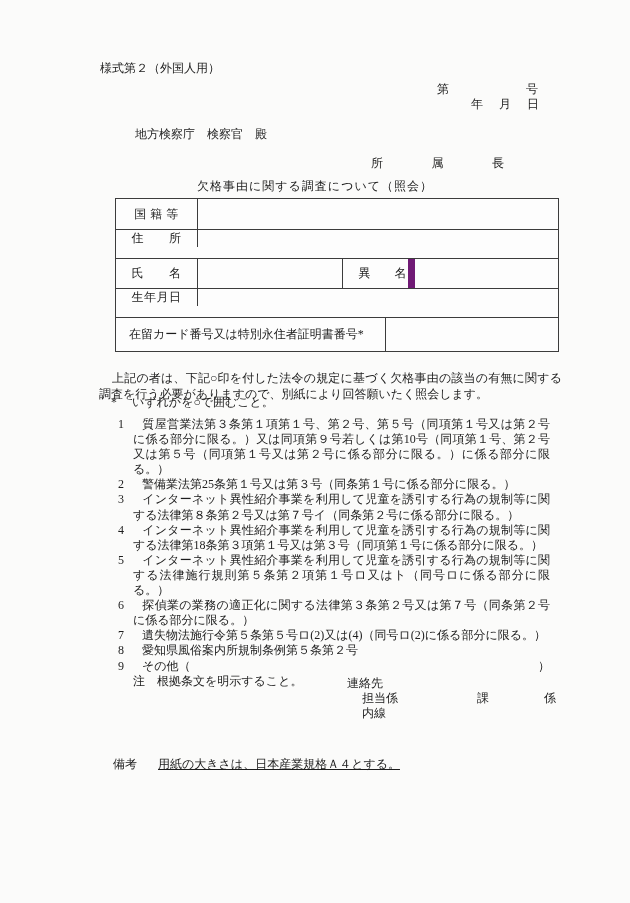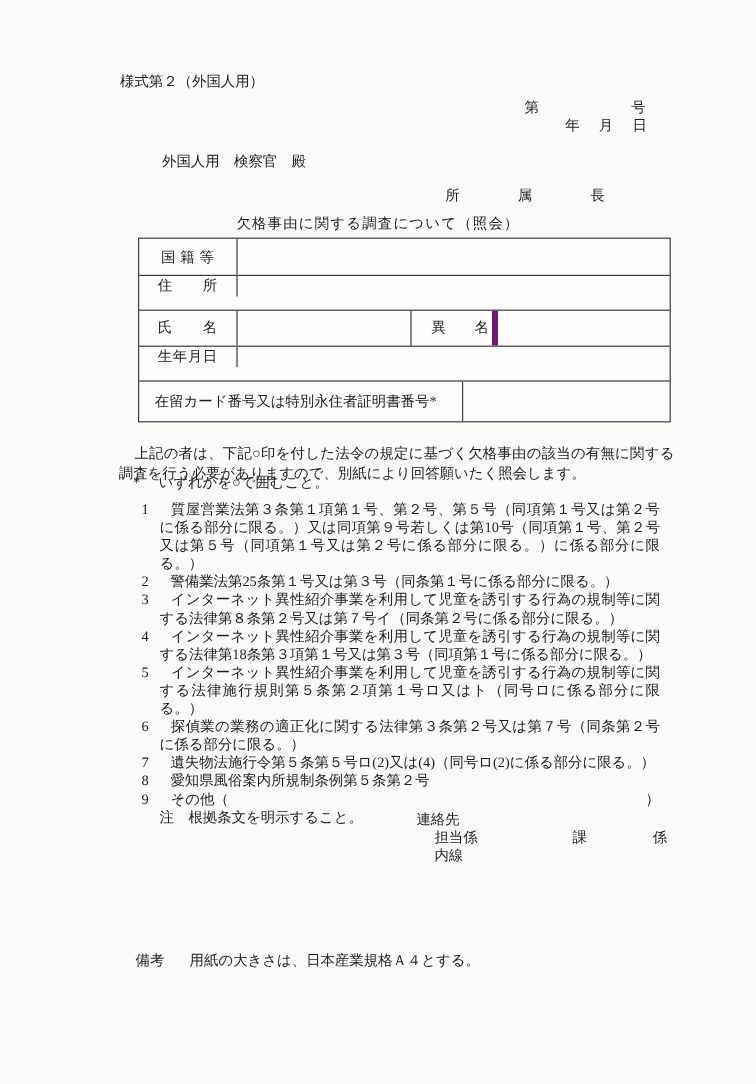--- a/index.html
+++ b/index.html
@@ -23,21 +23,21 @@
   
   .doc-table{left:115px;top:198px;width:442px;border:1px solid #3c3c3c;background:#fdfdfd;}
   .t-row{display:flex;box-sizing:border-box;}
   .t-row + .t-row{border-top:1px solid #3c3c3c;}
   .t-cell{box-sizing:border-box;display:flex;align-items:center;}
   .t-label{width:82px;justify-content:center;border-right:1px solid #3c3c3c;letter-spacing:.5px;}
   .t-value{flex:1;padding-left:6px;}
   .r-std{height:30px;}
   .r-alt{height:29px;flex-direction:column;}
   .r-name .name-value{width:189px;border-right:1px solid #3c3c3c;}
-  .r-name .alias-label{width:57px;justify-content:center;border-right:5px solid #701a75;margin-left:15px;}
+  .r-name .alias-label{width:57px;justify-content:center;border-right:7px solid #701a75;margin-left:15px;}
   .r-name .alias-value{flex:1;}
   .r-card{height:34px;}
   .r-card .card-label{width:270px;border-right:1px solid #3c3c3c;padding-left:13px;box-sizing:border-box;display:flex;align-items:center;}
   .r-card .card-value{flex:1;}
 
   
   .ast-note{left:108px;top:355px;margin-top:39px;}
   .intro-par{left:99px;top:371px;width:463px;line-height:15.5px;text-indent:13px;text-align:justify;}
 
   
@@ -48,42 +48,42 @@
   .close-paren{position:absolute;right:0;top:0;text-indent:0;}
   .law-note{padding-left:15px;}
 
   
   .contact{left:330px;top:676px;line-height:15.2px;margin-left:17px;}
   .contact-indent{margin-left:15px;}
   .c-staff{display:inline-block;width:115px;}
   .c-division{display:inline-block;width:67px;}
 
   
-  .remarks{left:113px;top:792px;}
+  .remarks{left:113px;top:756px;text-decoration:underline;}
   .remarks-label{display:inline-block;width:45px;}
 </style>
 </head>
 <body>
 
 <div class="page">
 
   <div class="abs style-label">様式第２（外国人用）</div>
 
   <div class="abs doc-no">
     <span>第</span>
     <span>号</span>
   </div>
 
   <div class="abs date-line">
     <span>年</span>
     <span>月</span>
     <span>日</span>
   </div>
 
-  <div class="abs addressee">外国人用　検察官　殿</div>
+  <div class="abs addressee">地方検察庁　検察官　殿</div>
 
   <div class="abs sender">
     <span>所</span>
     <span>属</span>
     <span>長</span>
   </div>
 
   <div class="abs doc-title">欠格事由に関する調査について（照会）</div>
 
   <div class="abs doc-table">

